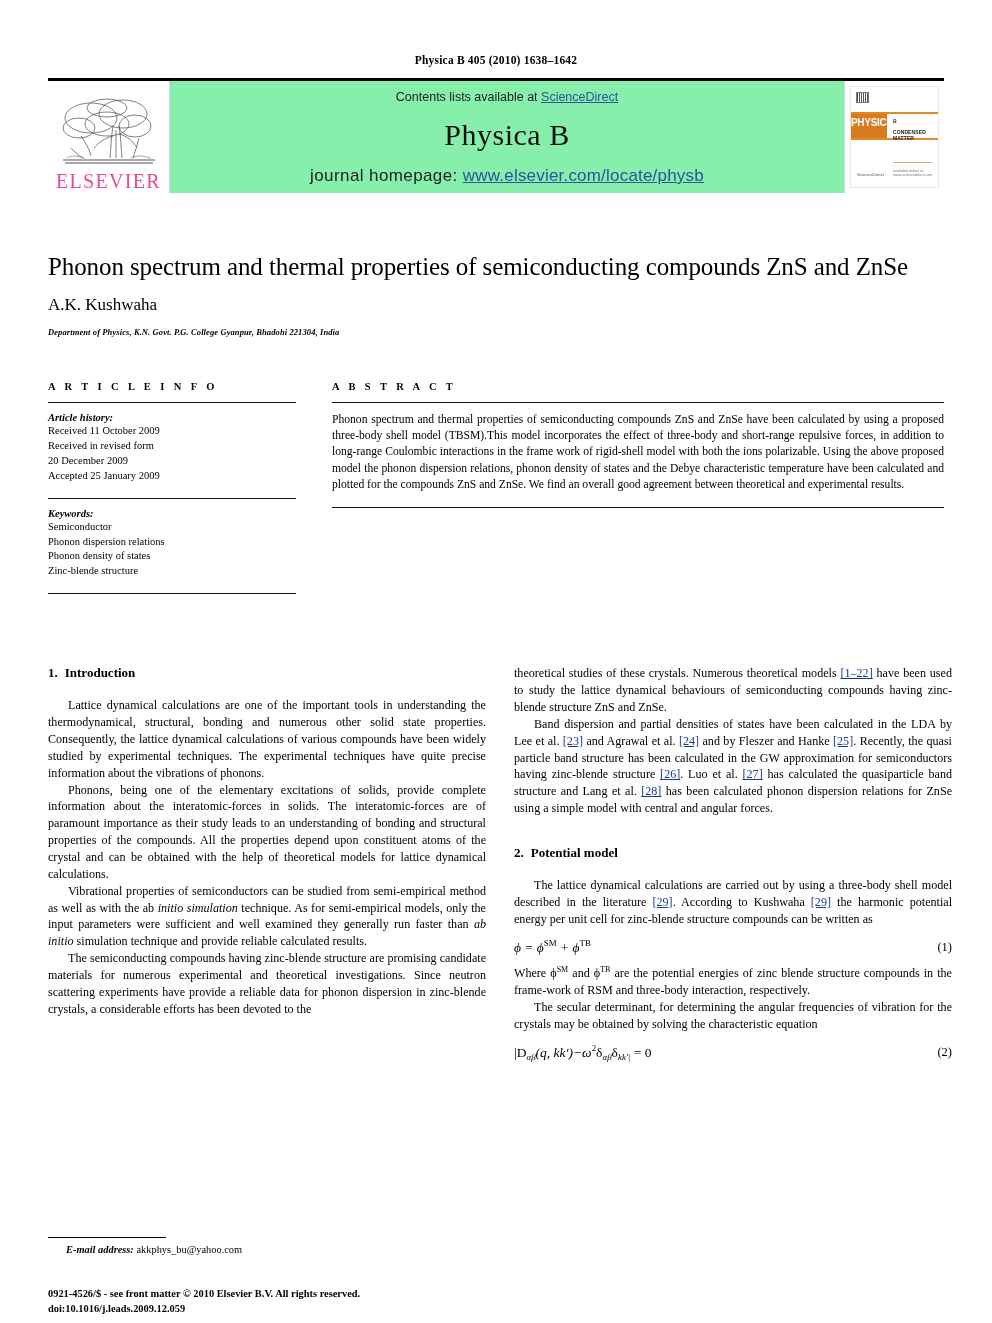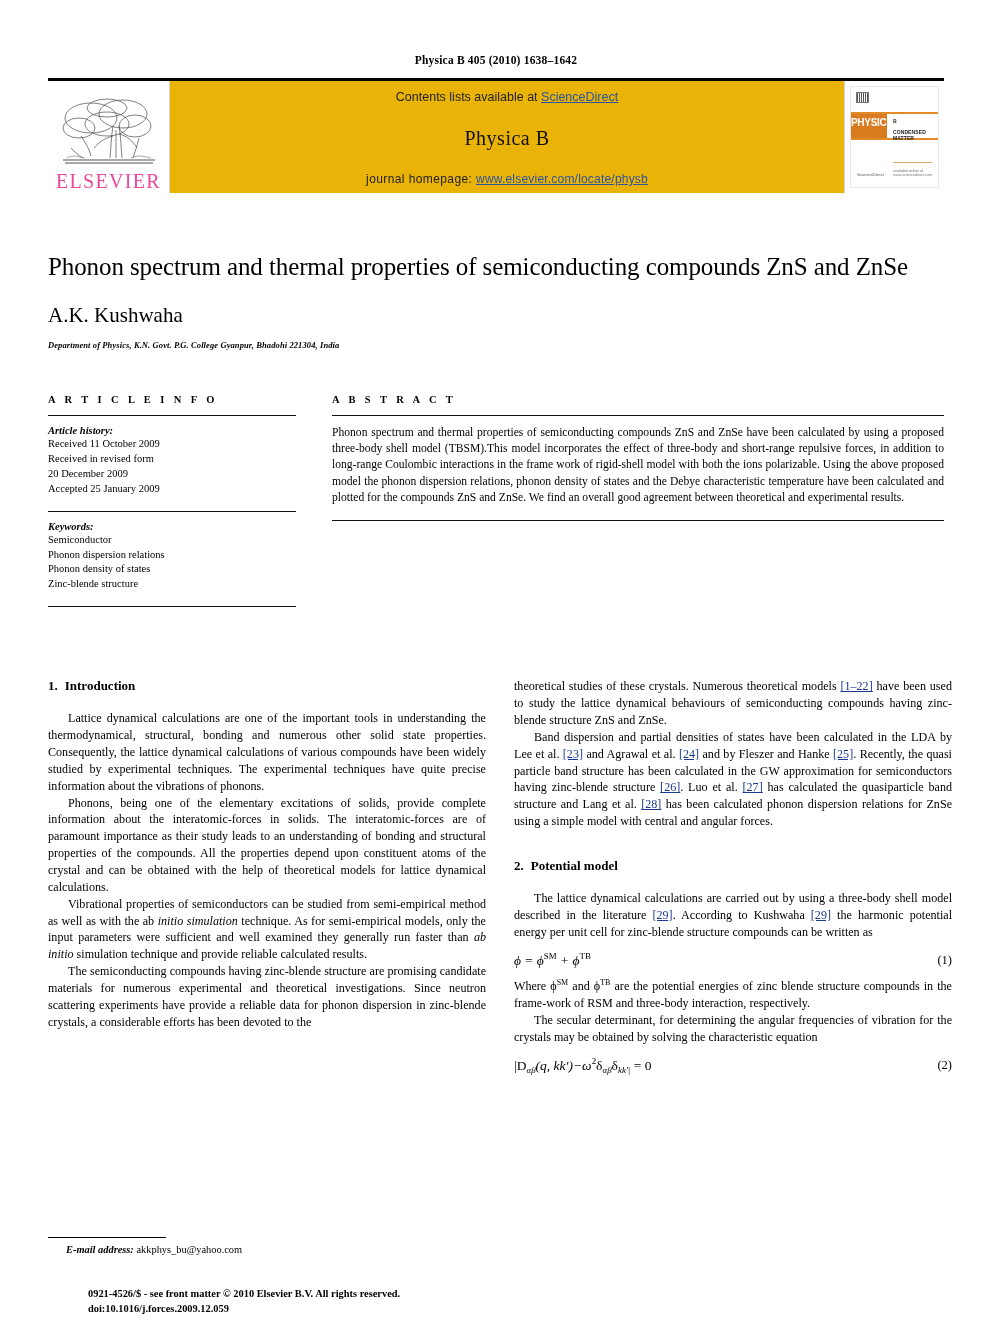--- a/index.html
+++ b/index.html
@@ -50,43 +50,43 @@
   .elsevier-word {
     font-family: "Liberation Serif", serif;
     font-size: 20px;
     letter-spacing: 1.3px;
     color: #ec4899;
     line-height: 1;
     margin-top: 1px;
   }
   .banner-center {
     flex: 1 1 auto;
-    background: #eab308;
+    background: #86efac;
     display: flex;
     flex-direction: column;
     justify-content: space-between;
     align-items: center;
     padding: 9px 0 7px 0;
   }
   .contents-line {
     font-family: "Liberation Sans", sans-serif;
     font-size: 12.5px;
     color: #222;
   }
   .contents-line .sd-link { color: #2b53a0; }
   .journal-name {
     font-family: "Liberation Serif", serif;
-    font-size: 20px;
+    font-size: 30px;
     color: #111;
     line-height: 1;
     letter-spacing: 0.5px;
   }
   .homepage-line {
     font-family: "Liberation Sans", sans-serif;
-    font-size: 12px;
+    font-size: 17px;
     letter-spacing: 0.4px;
     color: #222;
   }
   .homepage-line .hp-link { color: #2b53a0; letter-spacing: 0.2px; }
   .banner-cover {
     width: 100px;
     flex: 0 0 100px;
     border-left: 1px solid #d4d4d4;
     background: #fff;
     position: relative;
@@ -150,22 +150,22 @@
   .paper-title {
     font-family: "Liberation Serif", serif;
     font-size: 25px;
     font-weight: normal;
     line-height: 1.28;
     letter-spacing: -0.1px;
     margin: 0;
   }
   .author {
     font-family: "Liberation Serif", serif;
-    font-size: 21px;
-    margin-top: 20px;
+    font-size: 17px;
+    margin-top: 12px;
   }
   .affiliation {
     font-family: "Liberation Serif", serif;
     font-style: italic;
     font-weight: bold;
     font-size: 8.5px;
     margin-top: 12px;
     letter-spacing: 0.1px;
   }
 
@@ -266,21 +266,20 @@
   .foot-email .lbl { font-style: italic; font-weight: bold; }
   .imprint {
     position: absolute;
     left: 48px;
     top: 1232px;
     width: 470px;
     font-family: "Liberation Serif", serif;
     font-size: 10.4px;
     font-weight: bold;
     line-height: 1.45;
-    margin-left: 40px;
   }
 </style>
 </head>
 <body>
 
 <div class="page">
 
   <div class="running-head">Physica B 405 (2010) 1638–1642</div>
 
   <div class="banner-wrap">
@@ -417,16 +416,16 @@
   <div class="footnote">
     <div class="foot-rule"></div>
     <div class="foot-email">
       <span class="lbl">E-mail address:</span>
       <a href="#" style="color:#000;text-decoration:none">akkphys_bu@yahoo.com</a>
     </div>
   </div>
 
   <div class="imprint">
     <div>0921-4526/$ - see front matter © 2010 Elsevier B.V. All rights reserved.</div>
-    <div>doi:10.1016/j.forces.2009.12.059</div>
+    <div>doi:10.1016/j.leads.2009.12.059</div>
   </div>
 
 </div>
 
 </body></html>

